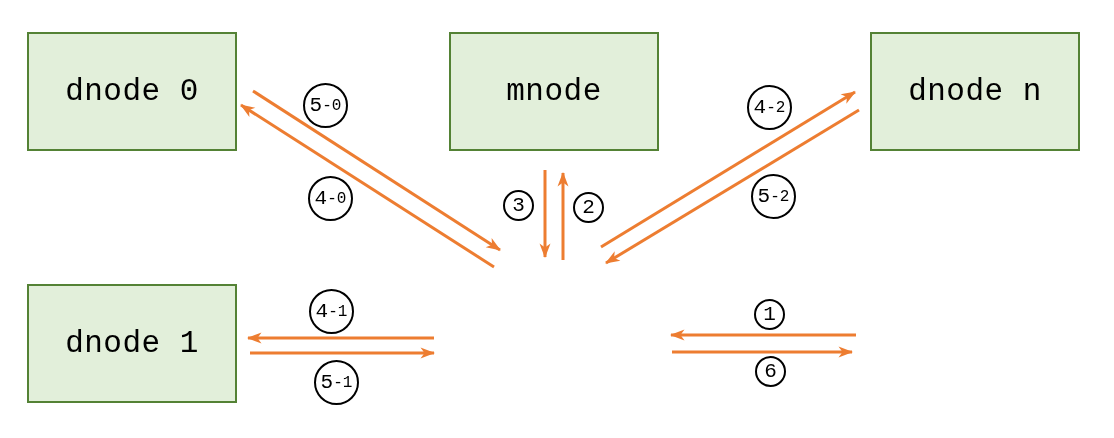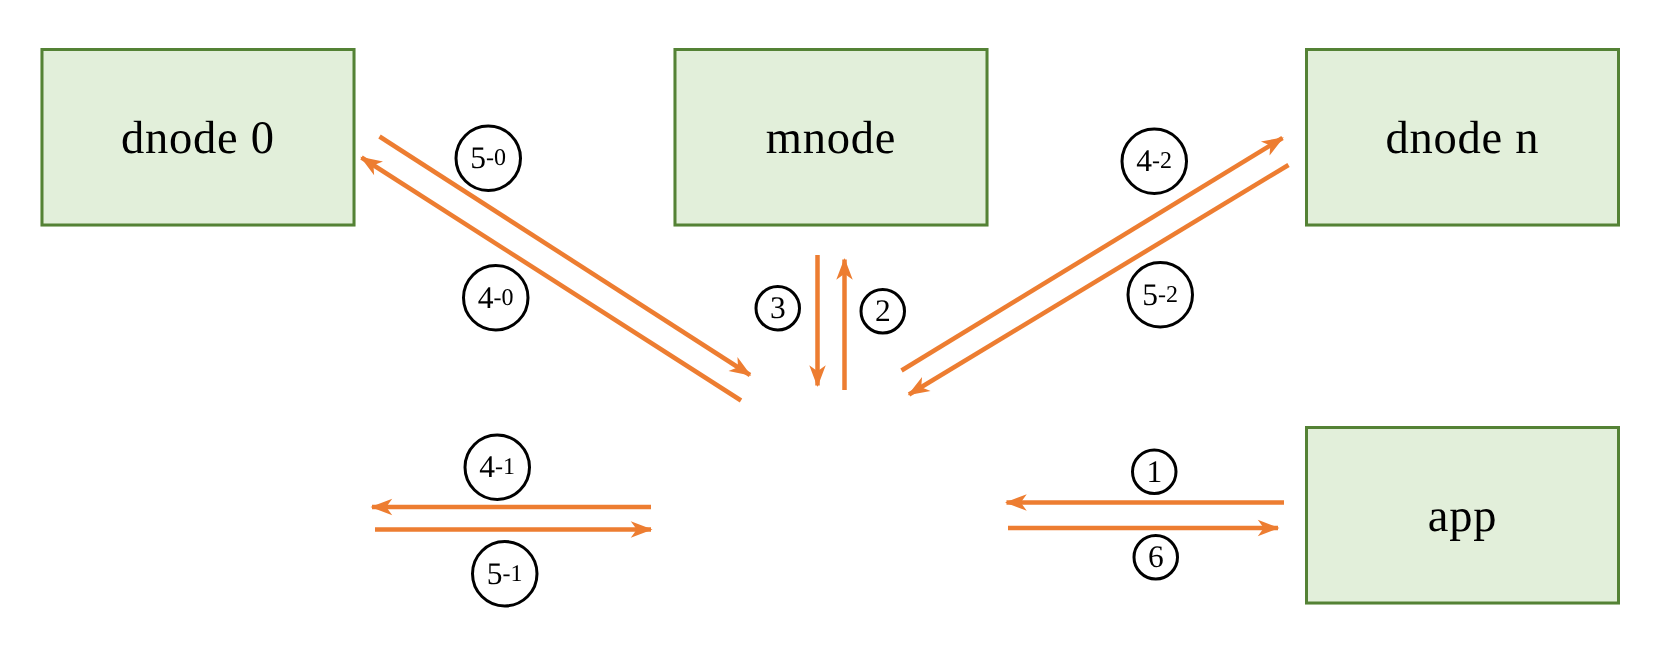--- a/index.html
+++ b/index.html
@@ -8,21 +8,21 @@
     --box-border:#548235;
     --label-border:#000000;
     --label-fill:#FFFFFF;
     --text:#000000;
   }
   html,body{margin:0;padding:0;background:#ffffff;}
   .canvas{
     position:relative;
     width:1114px;height:438px;
     background:#ffffff;
-    font-family:Liberation Serif, serif;
+    font-family:Liberation Mono, monospace;
     overflow:hidden;
   }
   .arrow-layer{position:absolute;left:0;top:0;width:1114px;height:438px;}
   .node{
     position:absolute;
     width:210px;height:119px;
     background:var(--box-fill);
     border:2.5px solid var(--box-border);
     box-sizing:border-box;
     display:flex;align-items:center;justify-content:center;
@@ -100,22 +100,22 @@
 
   <div class="node n-dnode0">
     <span class="node-label">dnode 0</span>
   </div>
   <div class="node n-dnoden">
     <span class="node-label">dnode n</span>
   </div>
   <div class="node n-mnode">
     <span class="node-label">mnode</span>
   </div>
-  <div class="node n-app">
-    <span class="node-label">app</span>
+  <div class="node n-dnode1">
+    <span class="node-label">dnode 1</span>
   </div>
 
   <div class="lbl big p-50">
       <span class="d1">5</span>
       <span class="d2">-0</span>
     </div>
   <div class="lbl big p-40">
       <span class="d1">4</span>
       <span class="d2">-0</span>
     </div>

